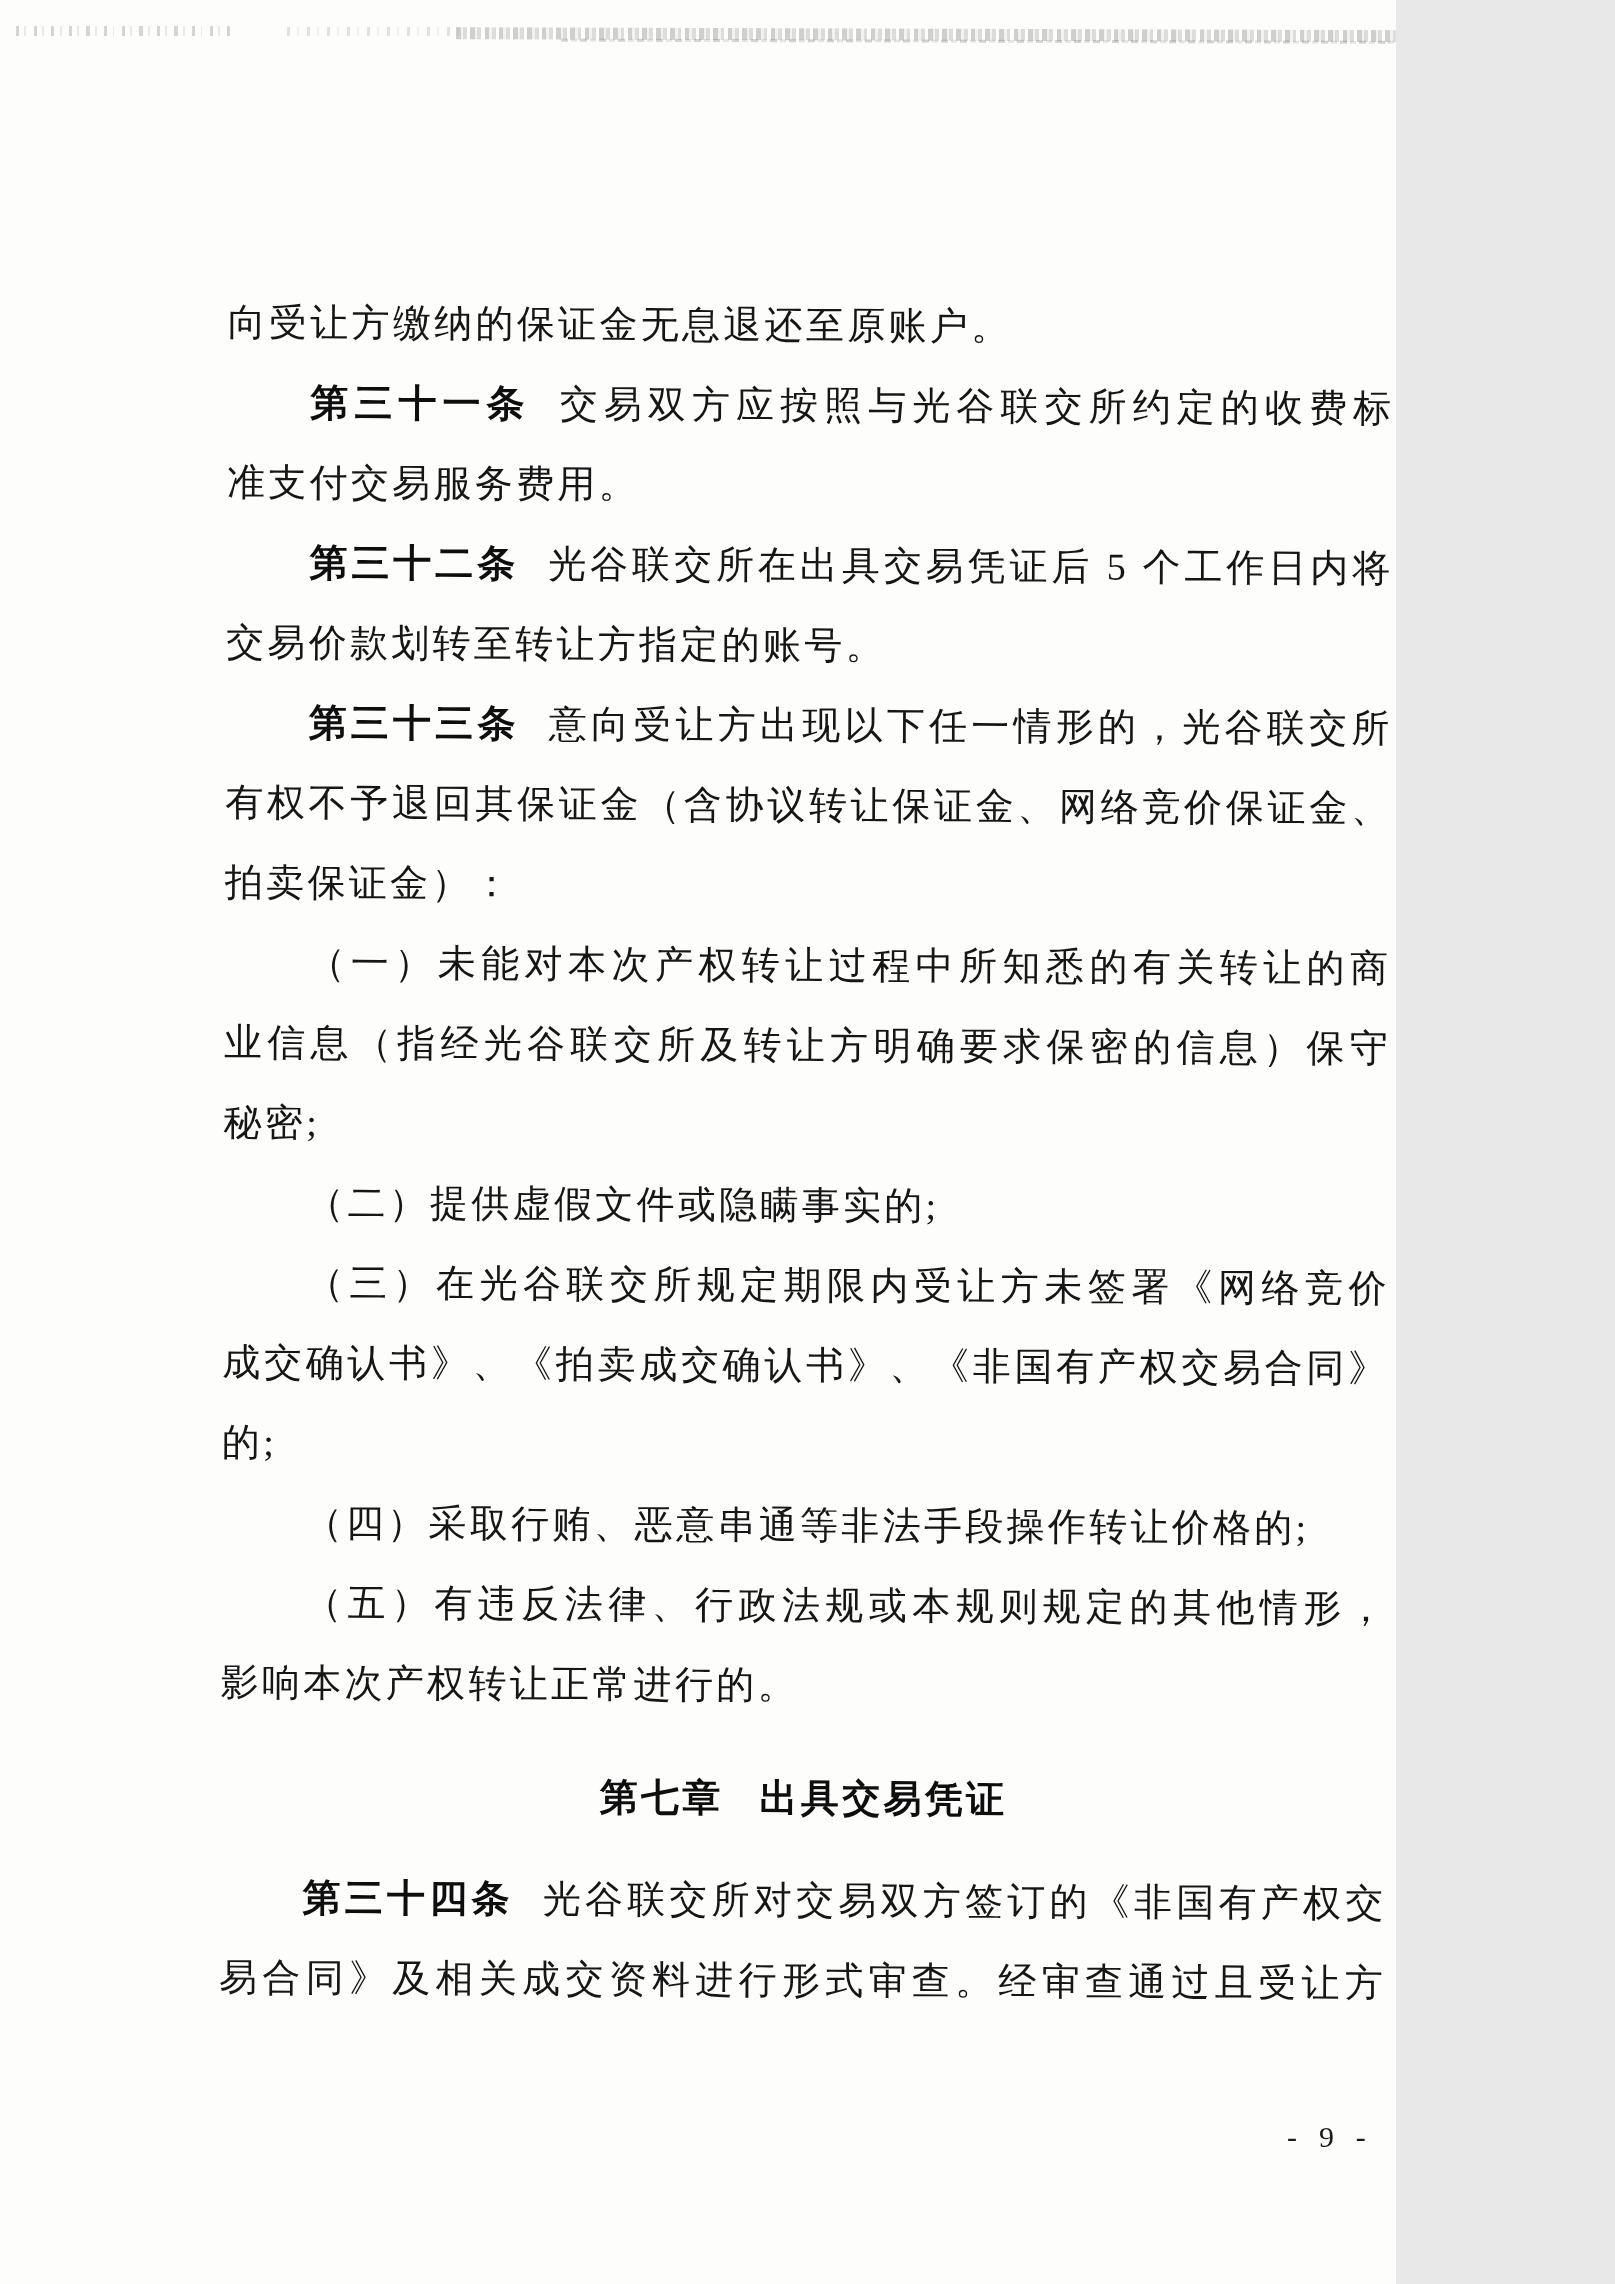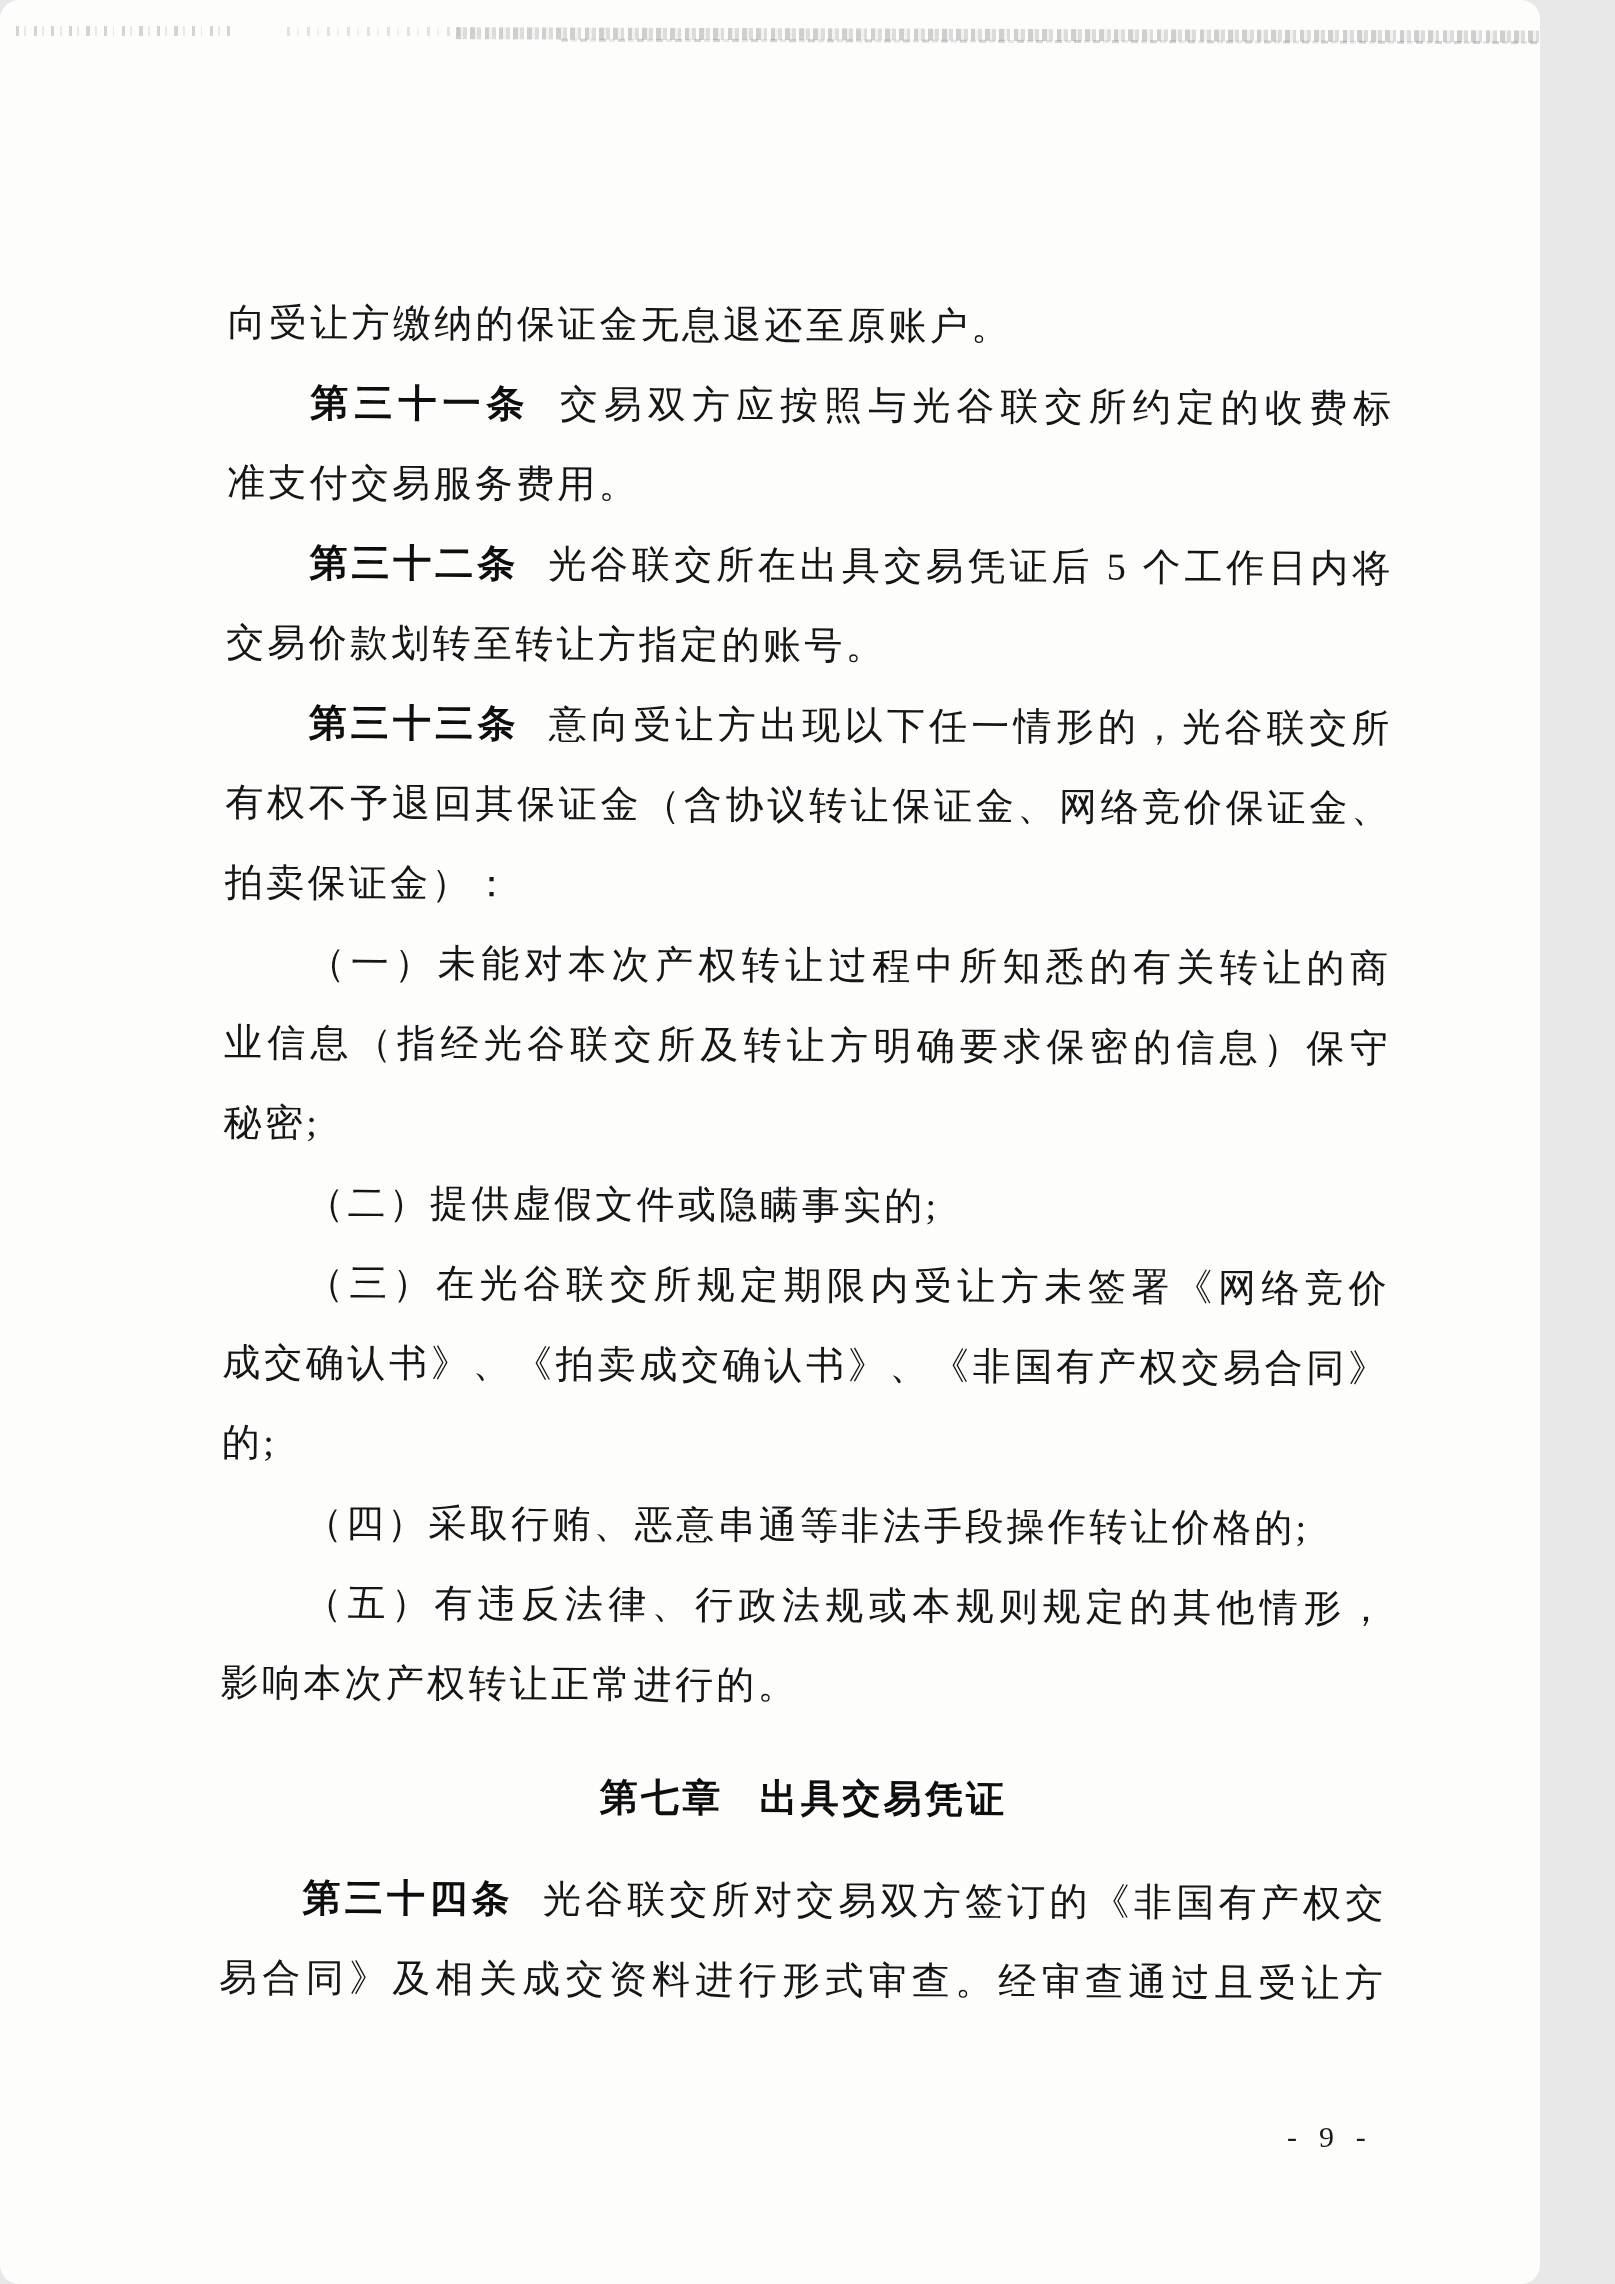--- a/index.html
+++ b/index.html
@@ -1,24 +1,23 @@
 <!DOCTYPE html>
 <html style="font-size:10.4px"><head>
 <meta charset="utf-8">
 <style>
   html, body { margin: 0; padding: 0; background: #e8e8e8; }
   .page {
     position: relative;
-    width: 1540px;
+    width: 1396px;
     height: 2284px;
     background: #fdfdfc;
     overflow: hidden;
     font-family: "Liberation Serif", serif;
     color: #161616;
-    border-radius: 19px;
   }
 
   
   .scan-strip {
     position: absolute;
     pointer-events: none;
     filter: blur(0.3px);
   }
   .scan-strip.a {
     left: 16.3px; top: 26px; width: 218px; height: 9.8px; opacity: .45;

